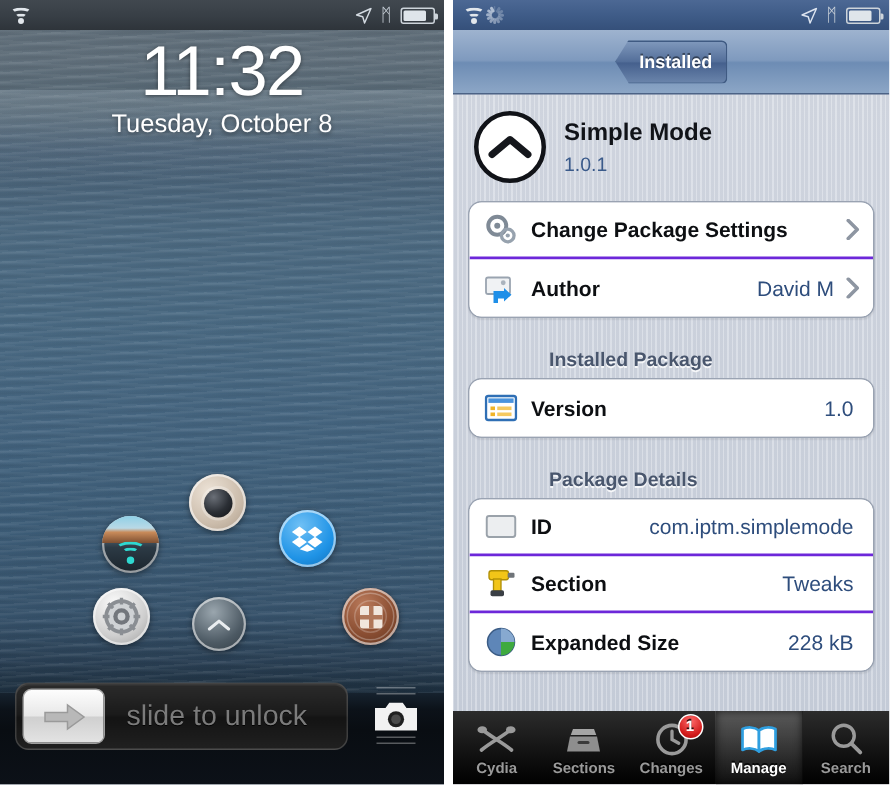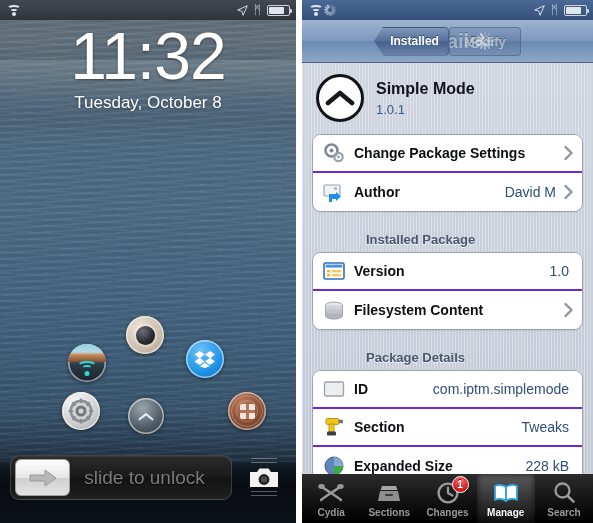--- a/index.html
+++ b/index.html
@@ -94,21 +94,21 @@
     content:''; position: absolute; right: -3px; top: 3px;
     width: 2px; height: 4px; background: #cdd4da; border-radius: 0 1px 1px 0;
   }
   .batt span { display:block; height: 100%; width: 78%; background: #dfe5ea; border-radius: 1px; }
 
   
   .lock-clock {
     position: absolute; left: 0; right: 0; top: 22px; text-align: center; z-index: 4;
   }
   .lock-time {
-    color: #ffffff; font-size: 66px; font-weight: 300; letter-spacing: -1px;
+    color: #ffffff; font-size: 47px; font-weight: 300; letter-spacing: -1px;
     line-height: 1.05;
     text-shadow: 0 1px 3px rgba(0,0,0,0.45);
   }
   .lock-date {
     color: #ffffff; font-size: 17px; font-weight: 400; margin-top: 2px;
     text-shadow: 0 1px 3px rgba(0,0,0,0.45);
   }
 
   
   .icon-cluster { position: absolute; inset: 0; z-index: 3; }
@@ -472,37 +472,20 @@
             <span></span>
           </span>
       </span>
     </div>
 
     <div class="cy-nav">
       <div class="btn-back">
         <span>Installed</span>
       </div>
       <div class="cy-title">Details</div>
-      <div class="btn-modify">
-        <span>Modify</span>
-        <span class="spin2" id="sp2">
-            <i style="transform: translate(-50%, 0px) rotate(0deg) translateY(-9px); opacity: 0.25;"></i>
-            <i style="transform: translate(-50%, 0px) rotate(30deg) translateY(-9px); opacity: 0.31;"></i>
-            <i style="transform: translate(-50%, 0px) rotate(60deg) translateY(-9px); opacity: 0.38;"></i>
-            <i style="transform: translate(-50%, 0px) rotate(90deg) translateY(-9px); opacity: 0.44;"></i>
-            <i style="transform: translate(-50%, 0px) rotate(120deg) translateY(-9px); opacity: 0.5;"></i>
-            <i style="transform: translate(-50%, 0px) rotate(150deg) translateY(-9px); opacity: 0.56;"></i>
-            <i style="transform: translate(-50%, 0px) rotate(180deg) translateY(-9px); opacity: 0.63;"></i>
-            <i style="transform: translate(-50%, 0px) rotate(210deg) translateY(-9px); opacity: 0.69;"></i>
-            <i style="transform: translate(-50%, 0px) rotate(240deg) translateY(-9px); opacity: 0.75;"></i>
-            <i style="transform: translate(-50%, 0px) rotate(270deg) translateY(-9px); opacity: 0.81;"></i>
-            <i style="transform: translate(-50%, 0px) rotate(300deg) translateY(-9px); opacity: 0.88;"></i>
-            <i style="transform: translate(-50%, 0px) rotate(330deg) translateY(-9px); opacity: 0.94;"></i>
-          </span>
-      </div>
     </div>
 
     <div class="cy-body">
 
       <div class="pkg-head">
         <div class="pkg-icon">
           <svg width="30" height="18" viewBox="0 0 30 18">
             <path d="M3 14 L15 4 L27 14" fill="none" stroke="#15171c" stroke-width="4.6" stroke-linecap="round" stroke-linejoin="round"></path>
           </svg>
         </div>
@@ -553,35 +536,20 @@
               <rect x="2.6" y="3.6" width="16.8" height="3" fill="#4a93dd"></rect>
               <rect x="4" y="9" width="3" height="2.4" fill="#f0b429"></rect>
               <rect x="8.5" y="9" width="9.5" height="2.4" fill="#f5c960"></rect>
               <rect x="4" y="13" width="3" height="2.4" fill="#f0b429"></rect>
               <rect x="8.5" y="13" width="9.5" height="2.4" fill="#f5c960"></rect>
             </svg>
           </span>
           <span class="rlabel">Version</span>
           <span class="rval">1.0</span>
         </div>
-        <div class="row">
-          <span class="ric">
-            <svg width="22" height="22" viewBox="0 0 22 22">
-              <ellipse cx="11" cy="6.5" rx="8.5" ry="3.4" fill="#e6e8ea" stroke="#9fa6ad" stroke-width="1"></ellipse>
-              <path d="M2.5 6.5 v4 a8.5 3.4 0 0 0 17 0 v-4" fill="#cfd3d7" stroke="#9fa6ad" stroke-width="1"></path>
-              <path d="M2.5 10.5 v4 a8.5 3.4 0 0 0 17 0 v-4" fill="#bfc4c9" stroke="#9fa6ad" stroke-width="1"></path>
-              <path d="M2.5 14.5 v2.2 a8.5 3.4 0 0 0 17 0 v-2.2" fill="#aeb4ba" stroke="#9fa6ad" stroke-width="1"></path>
-            </svg>
-          </span>
-          <span class="rlabel">Filesystem Content</span>
-          <span class="rval"></span>
-          <svg class="chev-r" viewBox="0 0 9 14">
-            <path d="M1.5 1 L7.5 7 L1.5 13" fill="none" stroke="#8e96a2" stroke-width="2.4" stroke-linecap="round" stroke-linejoin="round"></path>
-          </svg>
-        </div>
       </div>
 
       <div class="grp-head">Package Details</div>
       <div class="grp tight">
         <div class="row">
           <span class="ric">
             <svg width="22" height="18" viewBox="0 0 22 18">
               <rect x="1.5" y="2" width="19" height="14" rx="1.6" fill="#eceef0" stroke="#9aa2aa" stroke-width="1.3"></rect>
             </svg>
           </span>

